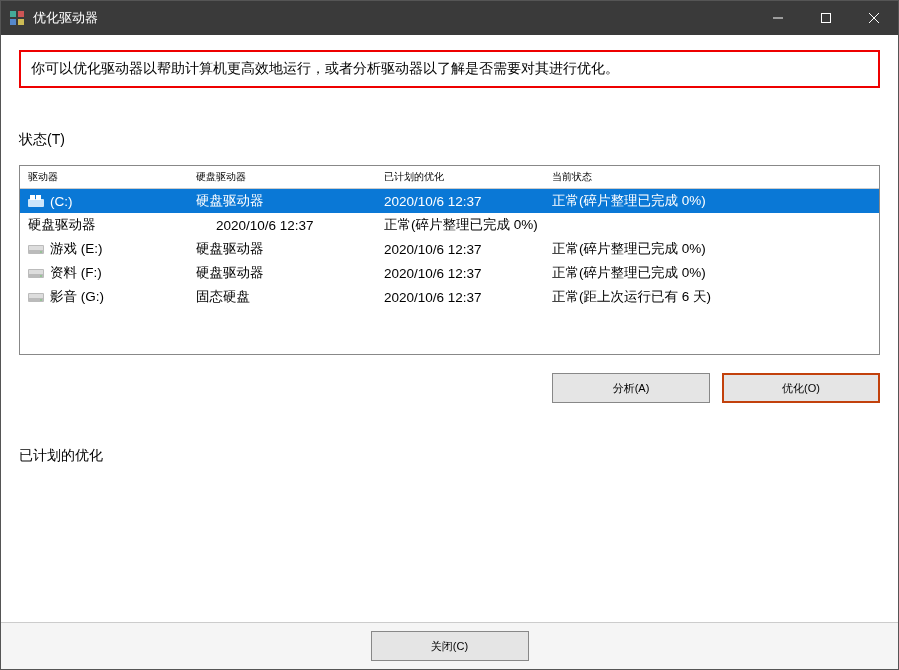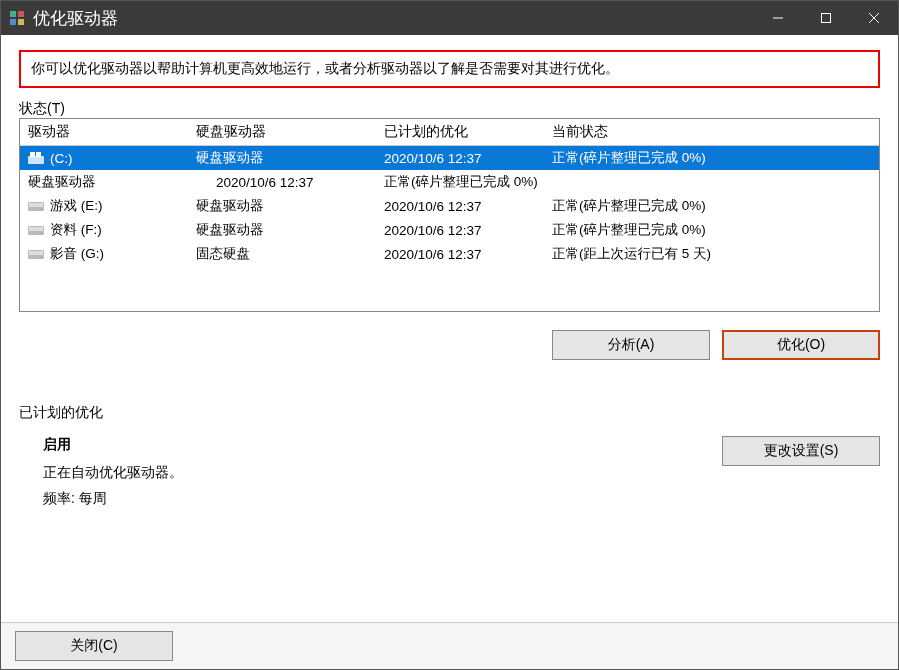--- a/index.html
+++ b/index.html
@@ -1,49 +1,49 @@
 <!DOCTYPE html>
 <html><head>
   <meta charset="utf-8">
   <style>
     * { margin: 0; padding: 0; box-sizing: border-box; font-family: "Microsoft YaHei", "Segoe UI", sans-serif; }
     body { background: #fff; }
     .window { width: 899px; height: 670px; display: flex; flex-direction: column; border: 1px solid #555; }
     .titlebar { height: 34px; background: #3a3a3a; color: #fff; display: flex; align-items: center; padding-left: 8px; }
     .titlebar-icon { width: 16px; height: 16px; margin-right: 8px; }
-    .titlebar-title { font-size: 17px; flex: 1; font-family: Liberation Serif, serif; }
+    .titlebar-title { font-size: 13px; flex: 1; font-family: Liberation Serif, serif; }
     .titlebar-controls { display: flex; height: 100%; }
     .titlebar-btn { width: 48px; height: 100%; display: flex; align-items: center; justify-content: center; cursor: pointer; }
     .titlebar-btn svg { stroke: #fff; fill: none; }
     .content { flex: 1; padding: 15px 18px 0 18px; display: flex; flex-direction: column; background: #fff; font-size: 14px; color: #000; }
-    .description-box { border: 2px solid #e00; padding: 8px 10px; margin-bottom: 12px; }
-    .status-label { margin-bottom: 0; }
+    .description-box { border: 2px solid #e00; padding: 8px 10px; margin-bottom: 43px; }
+    .status-label { margin-bottom: 16px; }
     .drives-panel { border: 1px solid #888; background: #fff; }
     .drives-header { display: flex; background: #fff; border-bottom: 1px solid #ccc; }
-    .col { padding: 4px 8px; font-size: 14px; }
+    .col { padding: 4px 8px; font-size: 10px; }
     .col-drive { width: 168px; }
     .col-media { width: 188px; }
     .col-last { width: 168px; }
     .col-status { flex: 1; }
     .drives-body { min-height: 165px; }
     .drive-row { display: flex; align-items: center; height: 24px; }
     .drive-row.selected { background: #0a78d6; color: #fff; }
     .drive-row .col { padding: 2px 8px; display: flex; align-items: center; gap: 6px; font-size: 13.5px; }
     .drive-icon { width: 16px; height: 12px; flex-shrink: 0; }
     .buttons-row { display: flex; justify-content: flex-end; gap: 12px; margin-top: 18px; margin-bottom: 28px; }
-    .btn { width: 158px; height: 30px; border: 1px solid #888; background: #e5e5e5; font-size: 14px; cursor: pointer; font-family: inherit; }
+    .btn { width: 158px; height: 30px; border: 1px solid #888; background: #e5e5e5; font-size: 11px; cursor: pointer; font-family: inherit; }
     .btn.emphasis { border: 2px solid #c2410c; }
     .schedule-section { margin-bottom: 20px; }
     .schedule-title { margin-bottom: 14px; margin-top: 16px; }
     .schedule-body { display: flex; align-items: flex-start; }
     .schedule-info { padding-left: 24px; }
     .schedule-info .bold { font-weight: bold; margin-bottom: 10px; }
     .schedule-info div { margin-bottom: 8px; }
     .schedule-btn-wrap { margin-left: auto; }
-    .footer { border-top: 1px solid #ccc; padding: 8px 14px; display: flex; justify-content: flex-start; background: #f5f5f5; }
+    .footer { border-top: 1px solid #ccc; padding: 8px 14px; display: flex; justify-content: center; background: #f5f5f5; }
   </style>
 </head>
 <body>
 
 <div class="window">
   <div class="titlebar">
     <span class="titlebar-icon">
       <svg viewBox="0 0 16 16">
           <rect x="1" y="1" width="6" height="6" fill="#4a9"></rect>
           <rect x="9" y="1" width="6" height="6" fill="#c55"></rect>
@@ -133,41 +133,31 @@
             <div class="col col-drive">
               <span class="drive-icon"><svg viewBox="0 0 16 12">
                   <rect x="0" y="2" width="16" height="9" fill="#bbb" rx="1"></rect>
                   <rect x="1" y="3" width="14" height="4" fill="#ddd"></rect>
                   <circle cx="13" cy="9" r="0.8" fill="#6c6"></circle>
                 </svg></span>
               <span>影音 (G:)</span>
             </div>
             <div class="col col-media">固态硬盘</div>
             <div class="col col-last">2020/10/6 12:37</div>
-            <div class="col col-status">正常(距上次运行已有 5 天)</div>
+            <div class="col col-status">正常(距上次运行已有 6 天)</div>
           </div>
         </div>
     </div>
 
     <div class="buttons-row">
       <button class="btn">分析(A)</button>
       <button class="btn emphasis">优化(O)</button>
     </div>
 
     <div class="schedule-section">
       <div class="schedule-title">已计划的优化</div>
-      <div class="schedule-body">
-        <div class="schedule-info">
-          <div class="bold">启用</div>
-          <div>正在自动优化驱动器。</div>
-          <div>频率: 每周</div>
-        </div>
-        <div class="schedule-btn-wrap">
-          <button class="btn">更改设置(S)</button>
-        </div>
-      </div>
     </div>
   </div>
 
   <div class="footer">
     <button class="btn">关闭(C)</button>
   </div>
 </div>
 
 </body></html>

